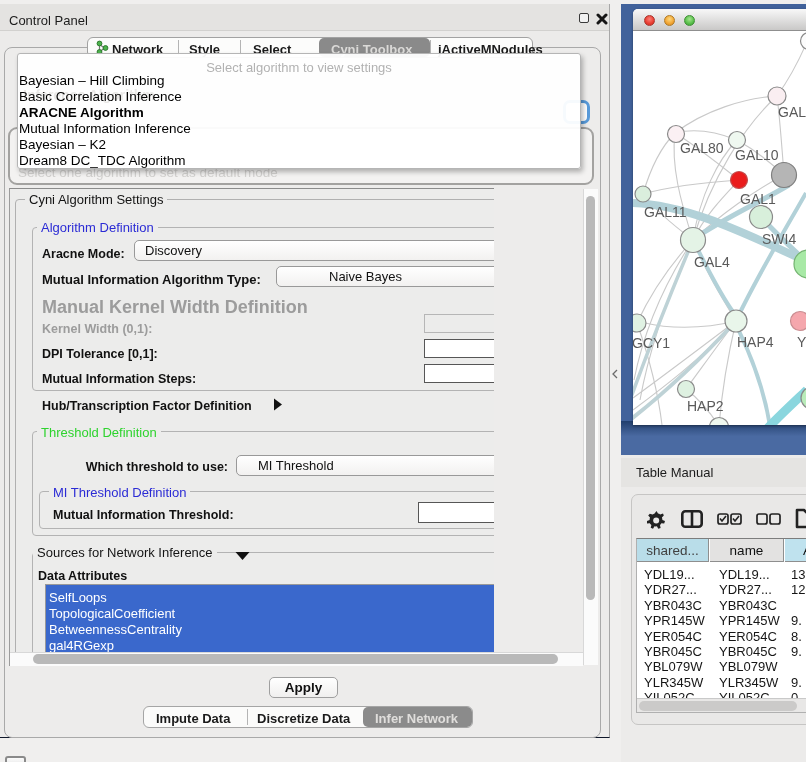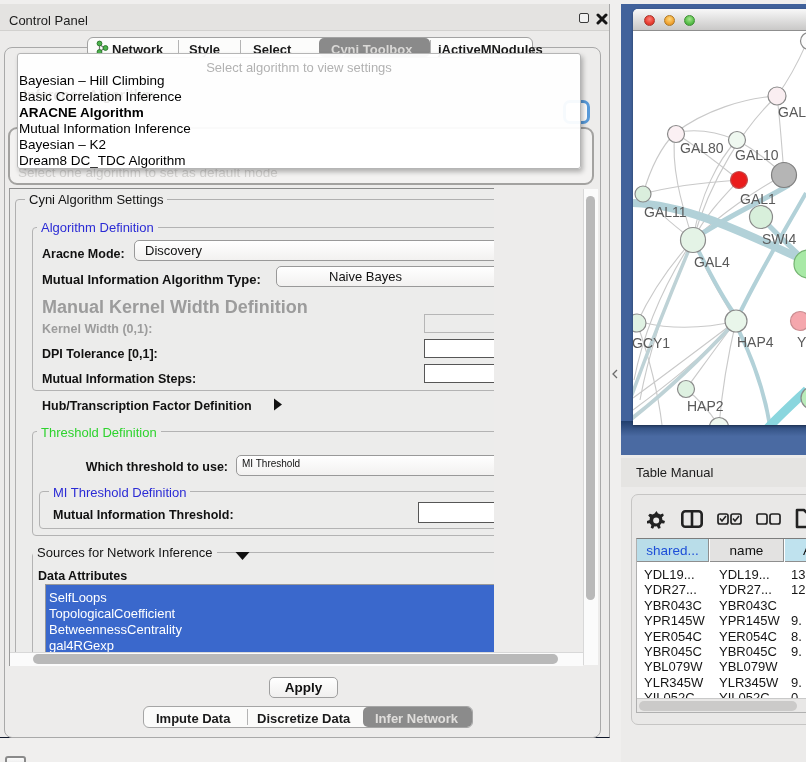--- a/index.html
+++ b/index.html
@@ -83,21 +83,21 @@
     <div class="abs" style="left:32px;top:210px;font-size:12.5px;font-weight:bold;color:#111;">Hub/Transcription Factor Definition</div>
     <svg class="abs" style="left:263px;top:209px;" width="10" height="13" viewBox="0 0 10 13">
         <path d="M1 0.5 L9 6.5 L1 12.5 Z" fill="#111"></path>
       </svg>
 
     <div class="abs" style="left:22px;top:242px;width:543px;height:105px;border:1px solid #b3b3b3;border-radius:4px;"></div>
     <div class="abs" style="left:27px;top:236px;background:#ececeb;padding:0 4px;font-size:13px;color:#2ed32e;">Threshold Definition</div>
 
     <div class="abs" style="left:32px;top:271px;width:186px;text-align:right;font-size:12.5px;font-weight:bold;color:#111;">Which threshold to use:</div>
     <div class="abs" style="left:226px;top:266px;width:291px;height:21px;background:linear-gradient(#ffffff,#f2f1f0);border:1px solid #999;border-radius:5px;"></div>
-    <div class="abs" style="left:232px;top:269px;font-size:10px;color:#111;">MI Threshold</div>
+    <div class="abs" style="left:248px;top:269px;font-size:13px;color:#111;">MI Threshold</div>
     <svg class="abs" style="left:502px;top:271px;" width="8" height="12" viewBox="0 0 8 12">
         <path d="M4 0.5 L7 4.5 L1 4.5 Z" fill="#333"></path>
         <path d="M4 11.5 L7 7.5 L1 7.5 Z" fill="#333"></path>
       </svg>
 
     <div class="abs" style="left:29px;top:302px;width:527px;height:38px;border:1px solid #b3b3b3;border-radius:4px;"></div>
     <div class="abs" style="left:39px;top:296px;background:#ececeb;padding:0 4px;font-size:13px;color:#2b2bd5;">MI Threshold Definition</div>
     <div class="abs" style="left:43px;top:319px;font-size:12.5px;font-weight:bold;color:#111;">Mutual Information Threshold:</div>
     <div class="abs" style="left:408px;top:313px;width:142px;height:21px;background:#fff;border:1px solid #565656;font-size:13px;color:#000;text-align:right;padding:2px 8px 0 0;">0.6</div>
 
@@ -255,21 +255,21 @@
   </svg>
   <svg class="abs" style="left:135px;top:58px;" width="25" height="12" viewBox="0 0 25 12">
     <rect x="1" y="1" width="10" height="10" rx="2" fill="none" stroke="#222" stroke-width="1.7"></rect>
     <rect x="14" y="1" width="10" height="10" rx="2" fill="none" stroke="#222" stroke-width="1.7"></rect>
   </svg>
   <svg class="abs" style="left:174px;top:53px;" width="14" height="21" viewBox="0 0 14 21">
     <path d="M2 2 L9 2 L13 6 L13 19 L2 19 Z" fill="none" stroke="#222" stroke-width="2.6" stroke-linejoin="round"></path>
   </svg>
 
   <div class="abs" id="tbl" style="left:15px;top:83px;width:175px;height:175px;background:#fff;border:1px solid #b0b0b0;border-top:1px solid #7d7d7d;border-right:none;overflow:hidden;">
-    <div class="abs" style="left:0;top:0;width:72px;height:23px;background:#b9dde9;border-right:1px solid #8f8f8f;border-bottom:1px solid #8e8e8e;text-align:center;font-size:13.5px;color:#1d4ed8;padding-top:4px;">shared...</div>
+    <div class="abs" style="left:0;top:0;width:72px;height:23px;background:#b9dde9;border-right:1px solid #8f8f8f;border-bottom:1px solid #8e8e8e;text-align:center;font-size:13.5px;color:#404040;padding-top:4px;">shared...</div>
     <div class="abs" style="left:73px;top:0;width:74px;height:23px;background:#e3e2e1;border-right:1px solid #8f8f8f;border-bottom:1px solid #8e8e8e;text-align:center;font-size:13.5px;color:#111;padding-top:4px;">name</div>
     <div class="abs" style="left:148px;top:0;width:27px;height:23px;background:#bfe2ee;border-bottom:1px solid #8e8e8e;font-size:13.5px;color:#111;padding:4px 0 0 18px;">A</div>
     <div id="rows">
         <div class="abs" style="left:7px;top:28px;font-size:13px;color:#161616;">YDL19...</div>
         <div class="abs" style="left:82px;top:28px;font-size:13px;color:#161616;">YDL19...</div>
         <div class="abs" style="left:154px;top:28px;font-size:13px;color:#161616;">13</div>
         <div class="abs" style="left:7px;top:43.4px;font-size:13px;color:#161616;">YDR27...</div>
         <div class="abs" style="left:82px;top:43.4px;font-size:13px;color:#161616;">YDR27...</div>
         <div class="abs" style="left:154px;top:43.4px;font-size:13px;color:#161616;">12</div>
         <div class="abs" style="left:7px;top:58.8px;font-size:13px;color:#161616;">YBR043C</div>

